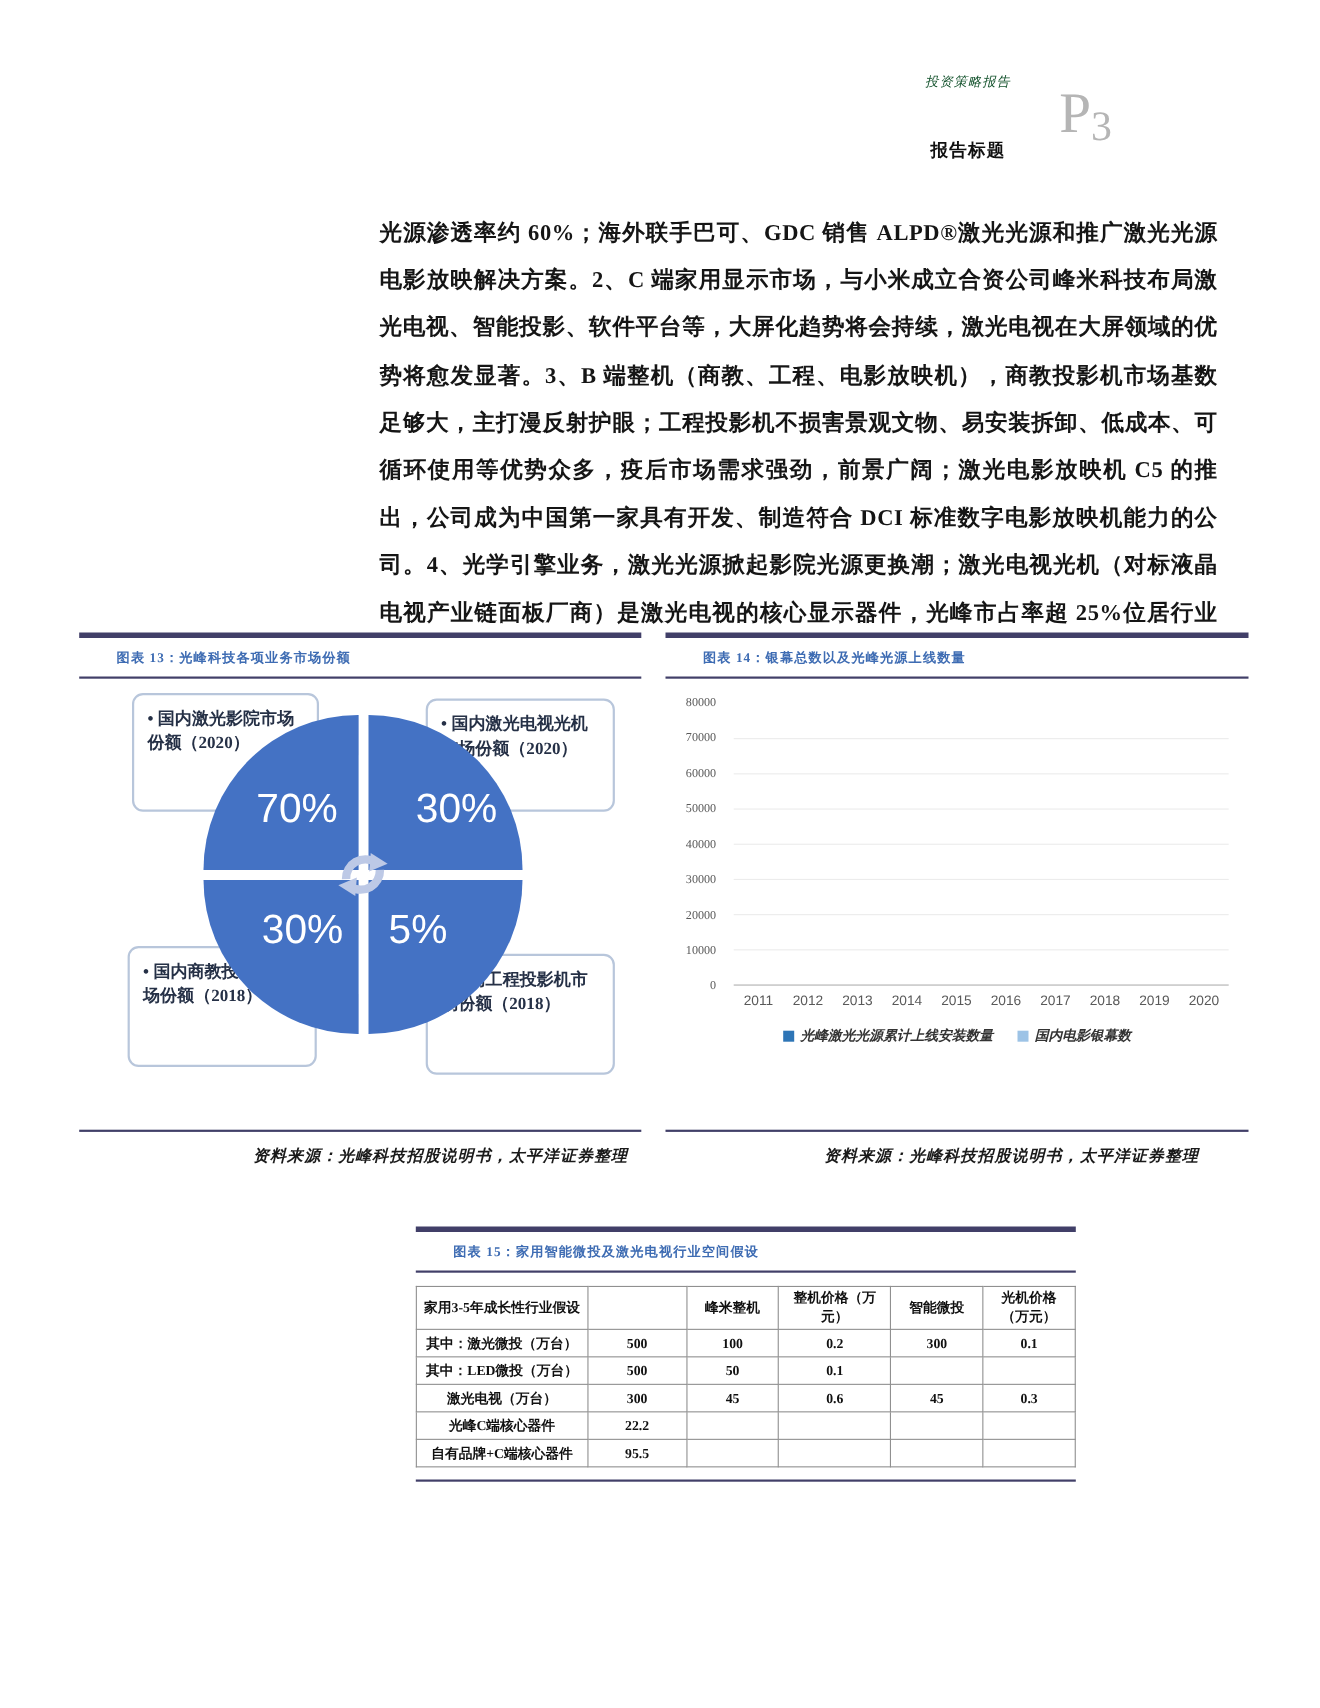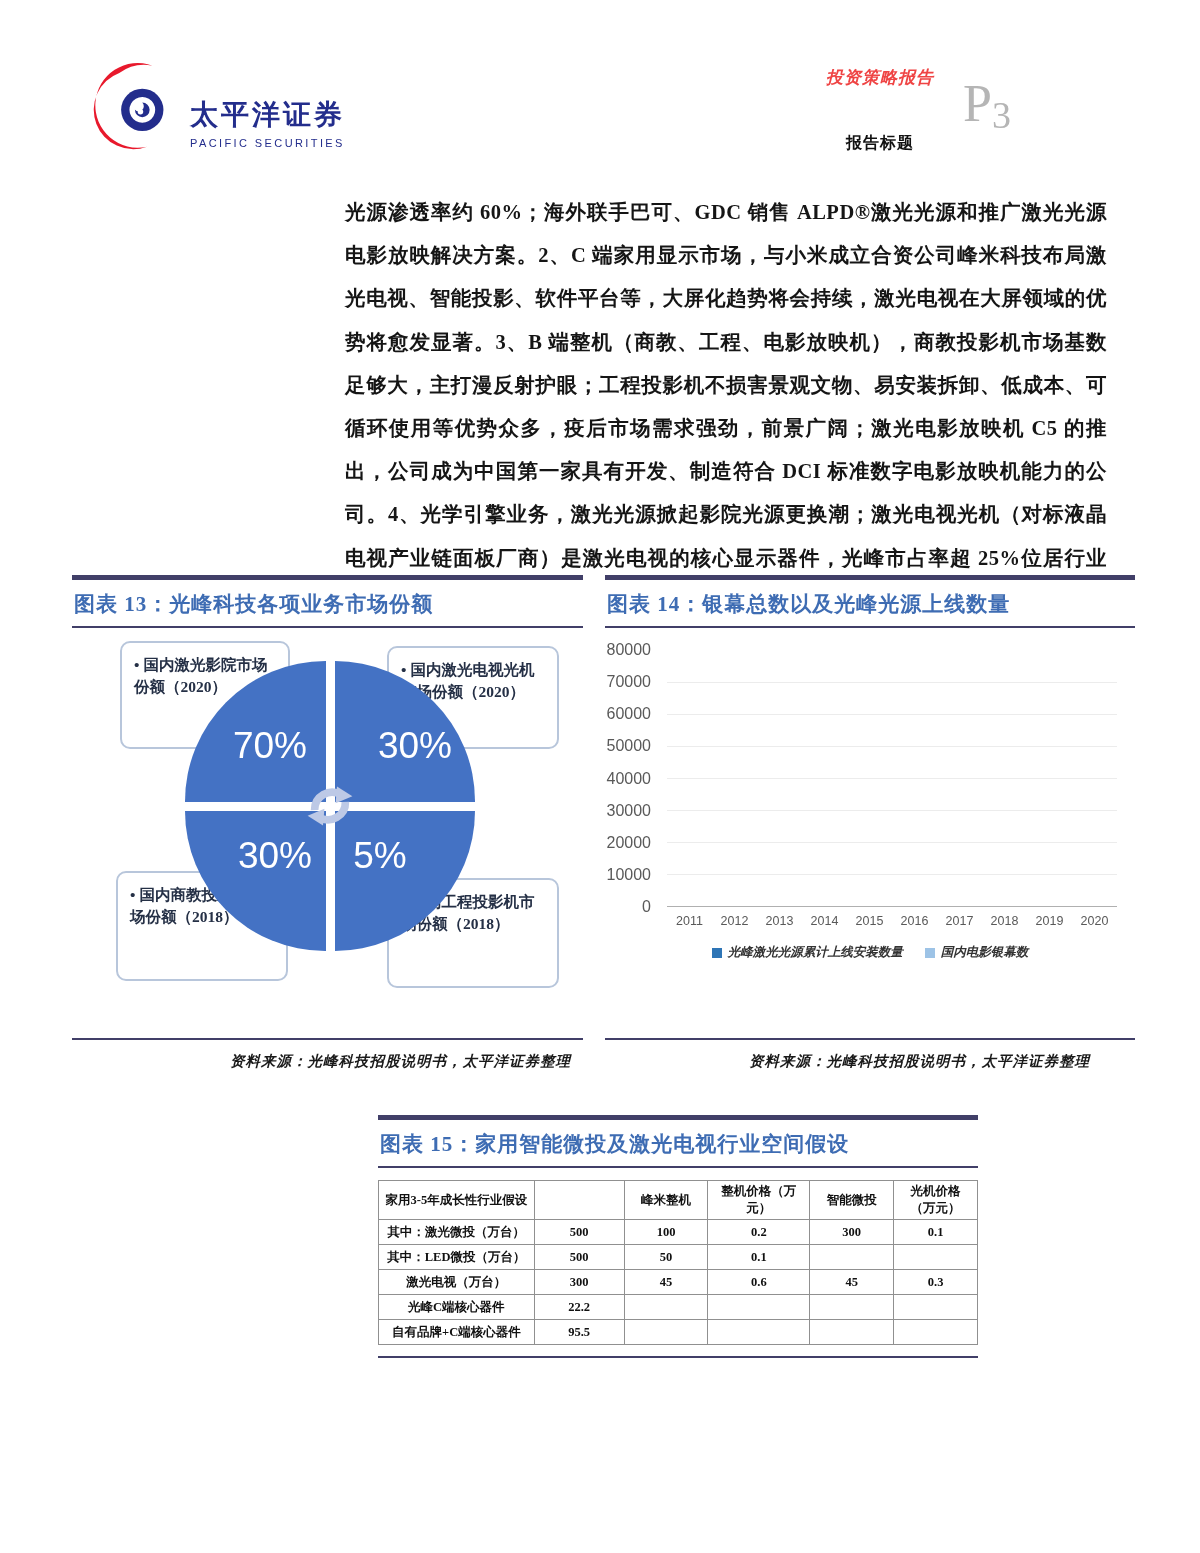--- a/index.html
+++ b/index.html
@@ -9,40 +9,40 @@
 
   
   .logo { position:absolute; left:88px; top:58px; display:flex; align-items:center; }
   .logo-mark { width:92px; height:100px; }
   .logo-text { margin-left:10px; margin-top:28px; }
   .logo-cn { font-size:28px; font-weight:bold; color:#232d8c; letter-spacing:3px;
              font-family:"Liberation Sans","DejaVu Sans",sans-serif; }
   .logo-en { font-size:11px; color:#232d8c; letter-spacing:2.4px; margin-top:3px;
              font-family:"Liberation Sans","DejaVu Sans",sans-serif; }
   .header-center { position:absolute; left:770px; top:66px; width:220px; text-align:center; }
-  .report-type { font-size:17px; font-weight:bold; color:#ef4444; font-style:italic; letter-spacing:1px; }
+  .report-type { font-size:12px; font-weight:normal; color:#14532d; font-style:italic; letter-spacing:1px; }
   .report-title { font-size:16px; font-weight:bold; color:#111; margin-top:44px; letter-spacing:1px; }
   .page-num { position:absolute; left:963px; top:74px; color:#b5b5b5;
               font-family:"Liberation Serif",serif; }
   .page-num .p { font-size:52px; }
   .page-num .n { font-size:38px; vertical-align:-7px; }
 
   
   .body-text { position:absolute; left:345px; top:191px; width:762px;
                font-size:20.5px; line-height:43.2px; font-weight:bold; color:#151515;
                text-align:justify; letter-spacing:0.5px; }
 
   
   .figure { position:absolute; background:#fff; }
   #fig13 { left:72px;  top:575px; width:511px; }
   #fig14 { left:605px; top:575px; width:530px; }
   #fig15 { left:378px; top:1115px; width:600px; }
   .fig-topbar { height:5px; background:#413f68; }
-  .fig-title { color:#3e6cb3; font-weight:bold; font-size:21px; padding:10px 2px 8px;
-               letter-spacing:1px; }
+  .fig-title { color:#3e6cb3; font-weight:bold; font-size:12px; padding:10px 2px 8px;
+               letter-spacing:1px;margin-left:32px; }
   .fig-underline { height:2px; background:#413f68; }
   .fig-bottomline { height:2px; background:#413f68; }
   .fig-source { font-style:italic; font-weight:bold; font-size:14.5px; color:#1a1a1a;
                 text-align:right; padding-top:12px; letter-spacing:1px; }
   #fig13 .fig-source { padding-right:12px; }
   #fig14 .fig-source { padding-right:45px; }
   #fig15 .fig-source { padding-right:15px; }
 
   
   .quad-wrap { position:relative; height:410px; }
@@ -69,54 +69,41 @@
   
   .chart { position:relative; height:410px; }
   .plot { position:absolute; left:62px; right:18px; top:22px; height:257px;
           border-bottom:1px solid #b0b0b0; }
   .gridline { position:absolute; left:0; right:0; height:1px; background:#ececec; }
   .bar-row { position:absolute; left:0; right:0; top:0; bottom:0; display:flex; }
   .bar-group { flex:1; display:flex; justify-content:center; align-items:flex-end; gap:1px; height:100%; }
   .bar-slot { width:11px; display:flex; align-items:flex-end; justify-content:center; }
   .bar { width:11px; }
   .ylabels { position:absolute; left:0; top:22px; width:54px; height:257px; }
-  .ylabel { position:absolute; right:8px; transform:translateY(-50%); font-size:16px; color:#595959;
-            font-family:Liberation Sans, sans-serif; }
+  .ylabel { position:absolute; right:8px; transform:translateY(-50%); font-size:11px; color:#595959;
+            font-family:Liberation Serif, serif; }
   .xlabels { position:absolute; left:62px; right:18px; top:286px; display:flex; }
   .xlabel { flex:1; text-align:center; font-size:12.5px; color:#595959;
             font-family:"Liberation Sans","DejaVu Sans",sans-serif; }
   .legend { position:absolute; left:0; right:0; top:316px; display:flex; justify-content:center; gap:22px; }
   .legend-item { display:flex; align-items:center; gap:6px; font-size:12.5px; color:#333;
                  font-weight:bold; font-style:italic; }
   .swatch { width:10px; height:10px; display:inline-block; }
 
   
   .table-wrap { padding:12px 0 11px; }
   table.assump { width:100%; border-collapse:collapse; }
   table.assump td { border:1px solid #909090; height:25px; text-align:center;
                     font-size:12.5px; font-weight:bold; color:#111; padding:2px 4px; }
 </style>
 </head>
 <body>
 
 <div class="page">
 
-  <div class="logo">
-    <svg class="logo-mark" viewBox="0 0 100 100">
-      <path d="M70 4 A 46 46 0 1 0 64 92 A 40 40 0 0 1 34 12 A 46 46 0 0 1 70 4 Z" fill="#e8192c"></path>
-      <circle cx="59" cy="52" r="23" fill="#232d8c"></circle>
-      <path d="M59 38 a14 14 0 1 0 0.1 0" fill="#ffffff"></path>
-      <path d="M59 44 a8 8 0 1 1 -8 8 a5.5 5.5 0 0 0 8 -8 Z" fill="#232d8c"></path>
-      <circle cx="57" cy="54" r="3" fill="#ffffff"></circle>
-    </svg>
-    <div class="logo-text">
-      <div class="logo-cn">太平洋证券</div>
-      <div class="logo-en">PACIFIC SECURITIES</div>
-    </div>
-  </div>
   <div class="header-center">
     <div class="report-type">投资策略报告</div>
     <div class="report-title">报告标题</div>
   </div>
   <div class="page-num"><span class="p">P</span><span class="n">3</span></div>
 
   <p class="body-text">光源渗透率约 60%；海外联手巴可、GDC 销售 ALPD®激光光源和推广激光光源电影放映解决方案。2、C 端家用显示市场，与小米成立合资公司峰米科技布局激光电视、智能投影、软件平台等，大屏化趋势将会持续，激光电视在大屏领域的优势将愈发显著。3、B 端整机（商教、工程、电影放映机），商教投影机市场基数足够大，主打漫反射护眼；工程投影机不损害景观文物、易安装拆卸、低成本、可循环使用等优势众多，疫后市场需求强劲，前景广阔；激光电影放映机 C5 的推出，公司成为中国第一家具有开发、制造符合 DCI 标准数字电影放映机能力的公司。4、光学引擎业务，激光光源掀起影院光源更换潮；激光电视光机（对标液晶电视产业链面板厂商）是激光电视的核心显示器件，光峰市占率超 25%位居行业前列。</p>
 
   <section class="figure" id="fig13">
     <div class="fig-topbar"></div>

